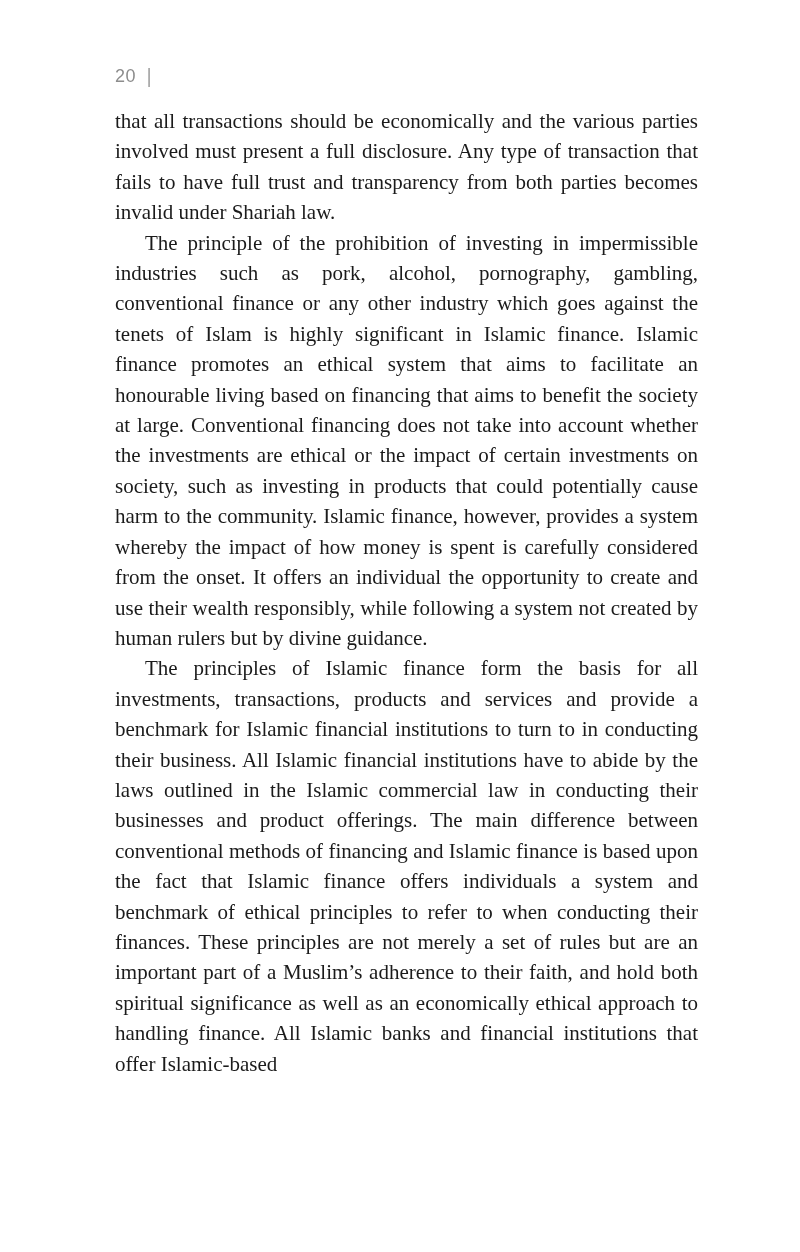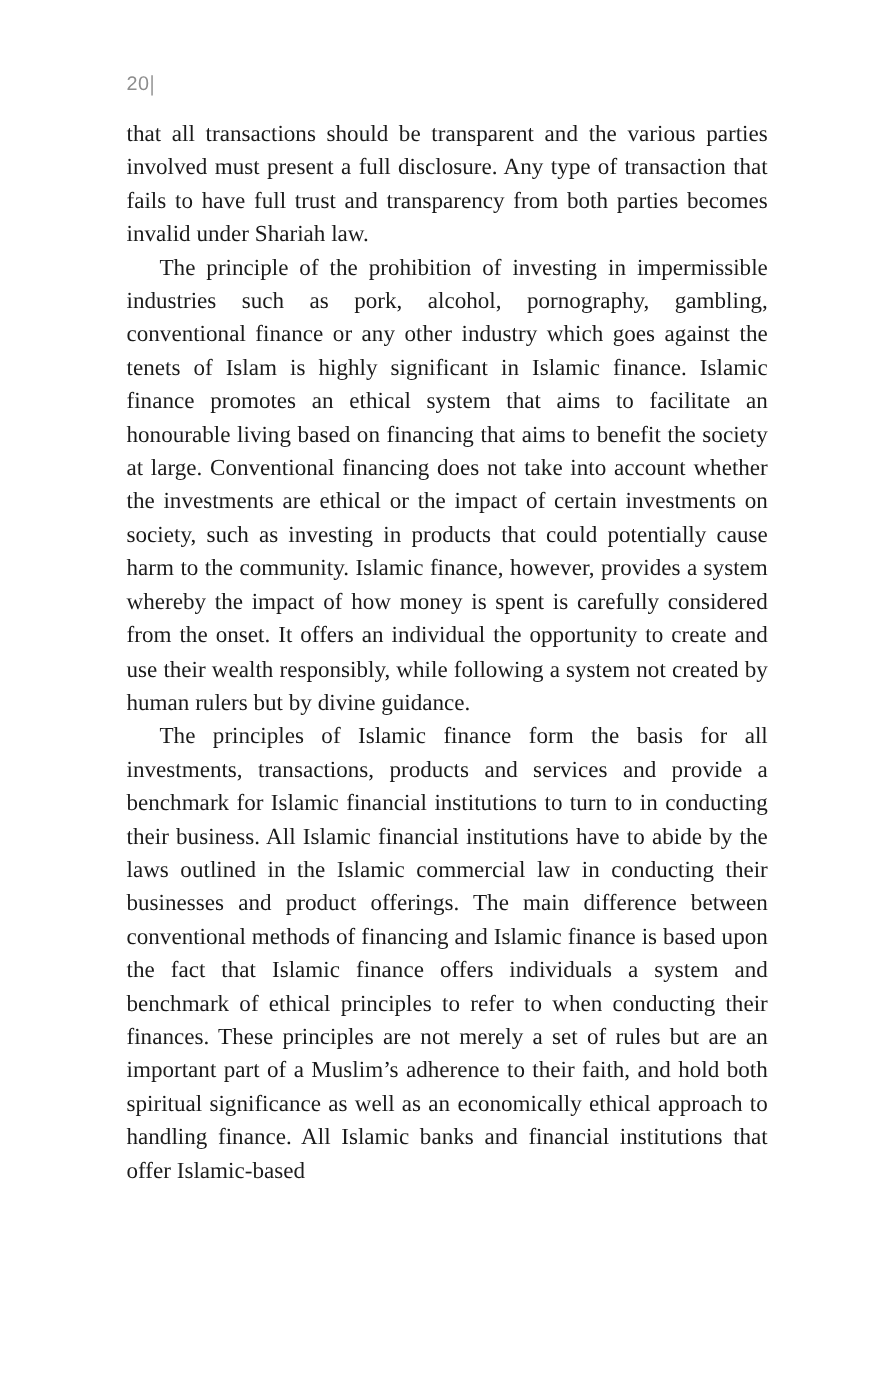--- a/index.html
+++ b/index.html
@@ -14,21 +14,21 @@
       background: #ffffff;
       overflow: hidden;
       font-family: "Liberation Serif", serif;
     }
     .running-header {
       position: absolute;
       left: 115px;
       top: 64px;
       display: flex;
       align-items: baseline;
-      gap: 0;
+      gap: 11px;
       font-family: "Liberation Sans", sans-serif;
       font-size: 18px;
       line-height: 24px;
       color: #8d8d8d;
       letter-spacing: 0.4px;
       white-space: nowrap;
     }
     .running-header .separator {
       color: #9a9a9a;
       font-weight: normal;
@@ -60,18 +60,18 @@
 <body>
 
 <div class="page">
 
   <div class="running-header">
     <span>20</span>
     <span class="separator">|</span>
   </div>
 
   <div class="body-text">
-    <p class="no-indent">that all transactions should be transparent and the various parties involved must present a full disclosure. Any type of transaction that fails to have full trust and transparency from both parties becomes invalid under Shariah law.</p>
+    <p class="no-indent">that all transactions should be economically and the various parties involved must present a full disclosure. Any type of transaction that fails to have full trust and transparency from both parties becomes invalid under Shariah law.</p>
     <p>The principle of the prohibition of investing in impermissible industries such as pork, alcohol, pornography, gambling, conventional finance or any other industry which goes against the tenets of Islam is highly significant in Islamic finance. Islamic finance promotes an ethical system that aims to facilitate an honourable living based on financing that aims to benefit the society at large. Conventional financing does not take into account whether the investments are ethical or the impact of certain investments on society, such as investing in products that could potentially cause harm to the community. Islamic finance, however, provides a system whereby the impact of how money is spent is carefully considered from the onset. It offers an individual the opportunity to create and use their wealth responsibly, while following a system not created by human rulers but by divine guidance.</p>
     <p>The principles of Islamic finance form the basis for all investments, transactions, products and services and provide a benchmark for Islamic financial institutions to turn to in conducting their business. All Islamic financial institutions have to abide by the laws outlined in the Islamic commercial law in conducting their businesses and product offerings. The main difference between conventional methods of financing and Islamic finance is based upon the fact that Islamic finance offers individuals a system and benchmark of ethical principles to refer to when conducting their finances. These principles are not merely a set of rules but are an important part of a Muslim’s adherence to their faith, and hold both spiritual significance as well as an economically ethical approach to handling finance. All Islamic banks and financial institutions that offer Islamic-based</p>
   </div>
 
 </div>
 
 </body></html>

